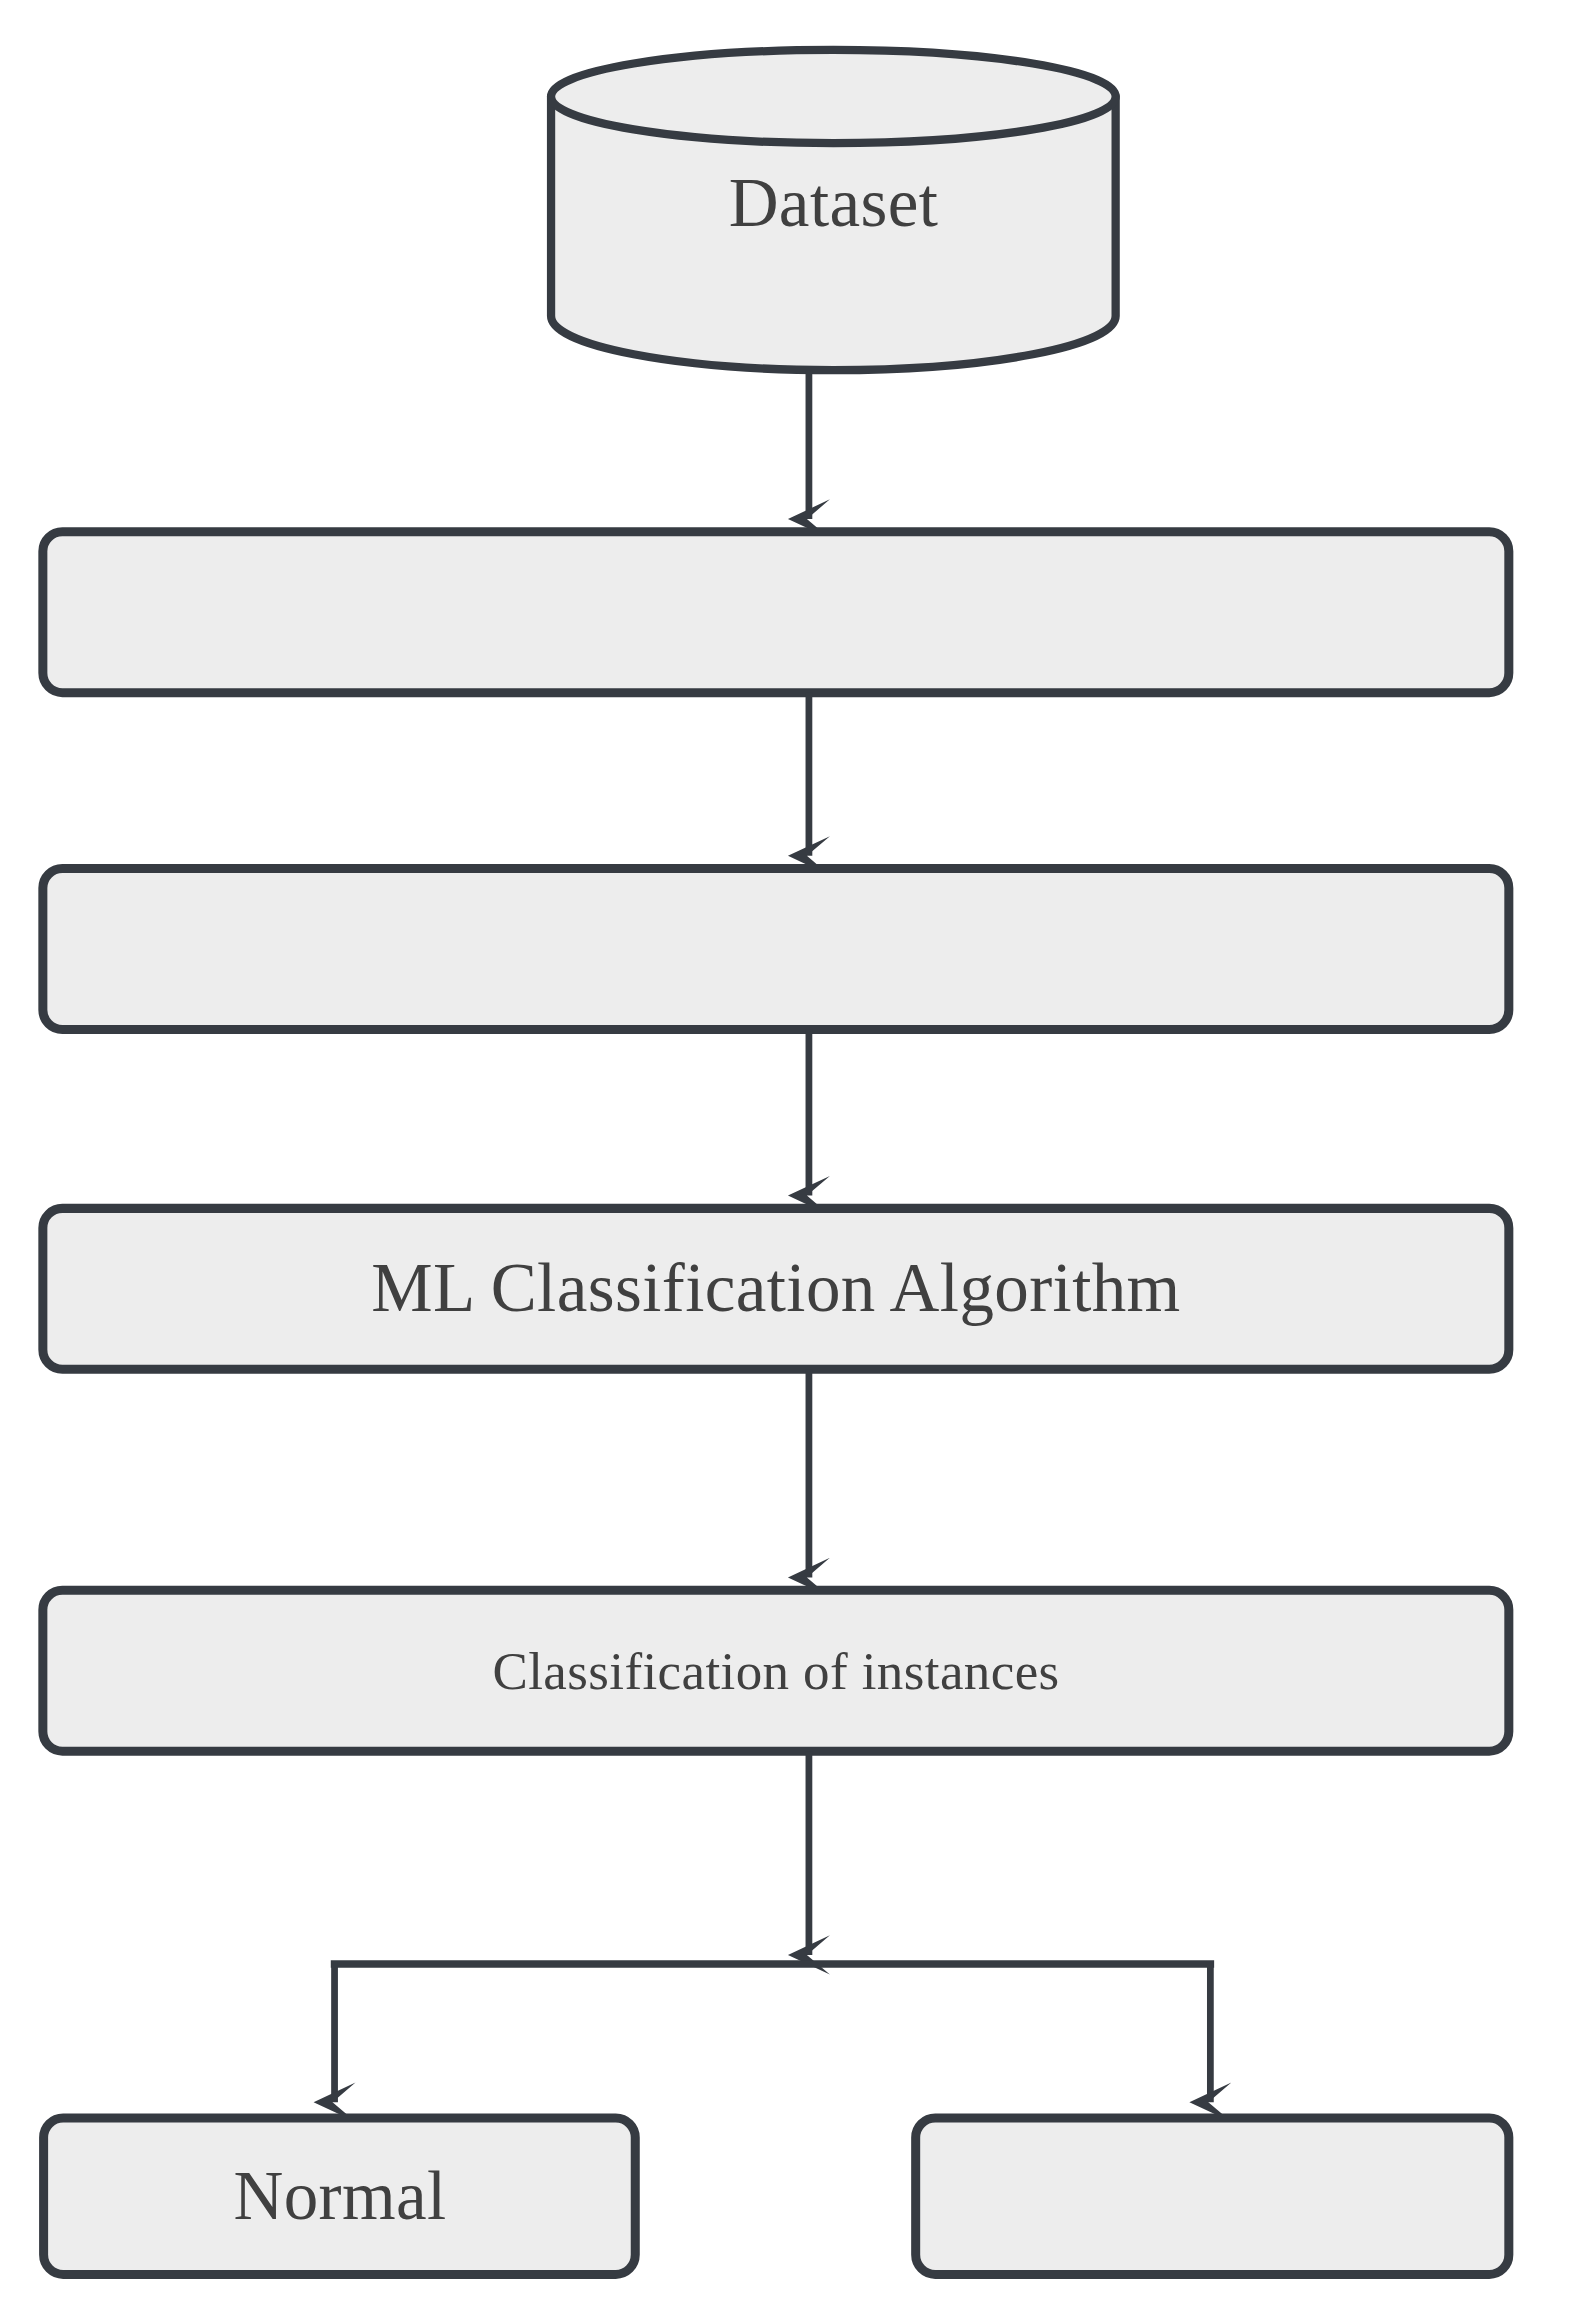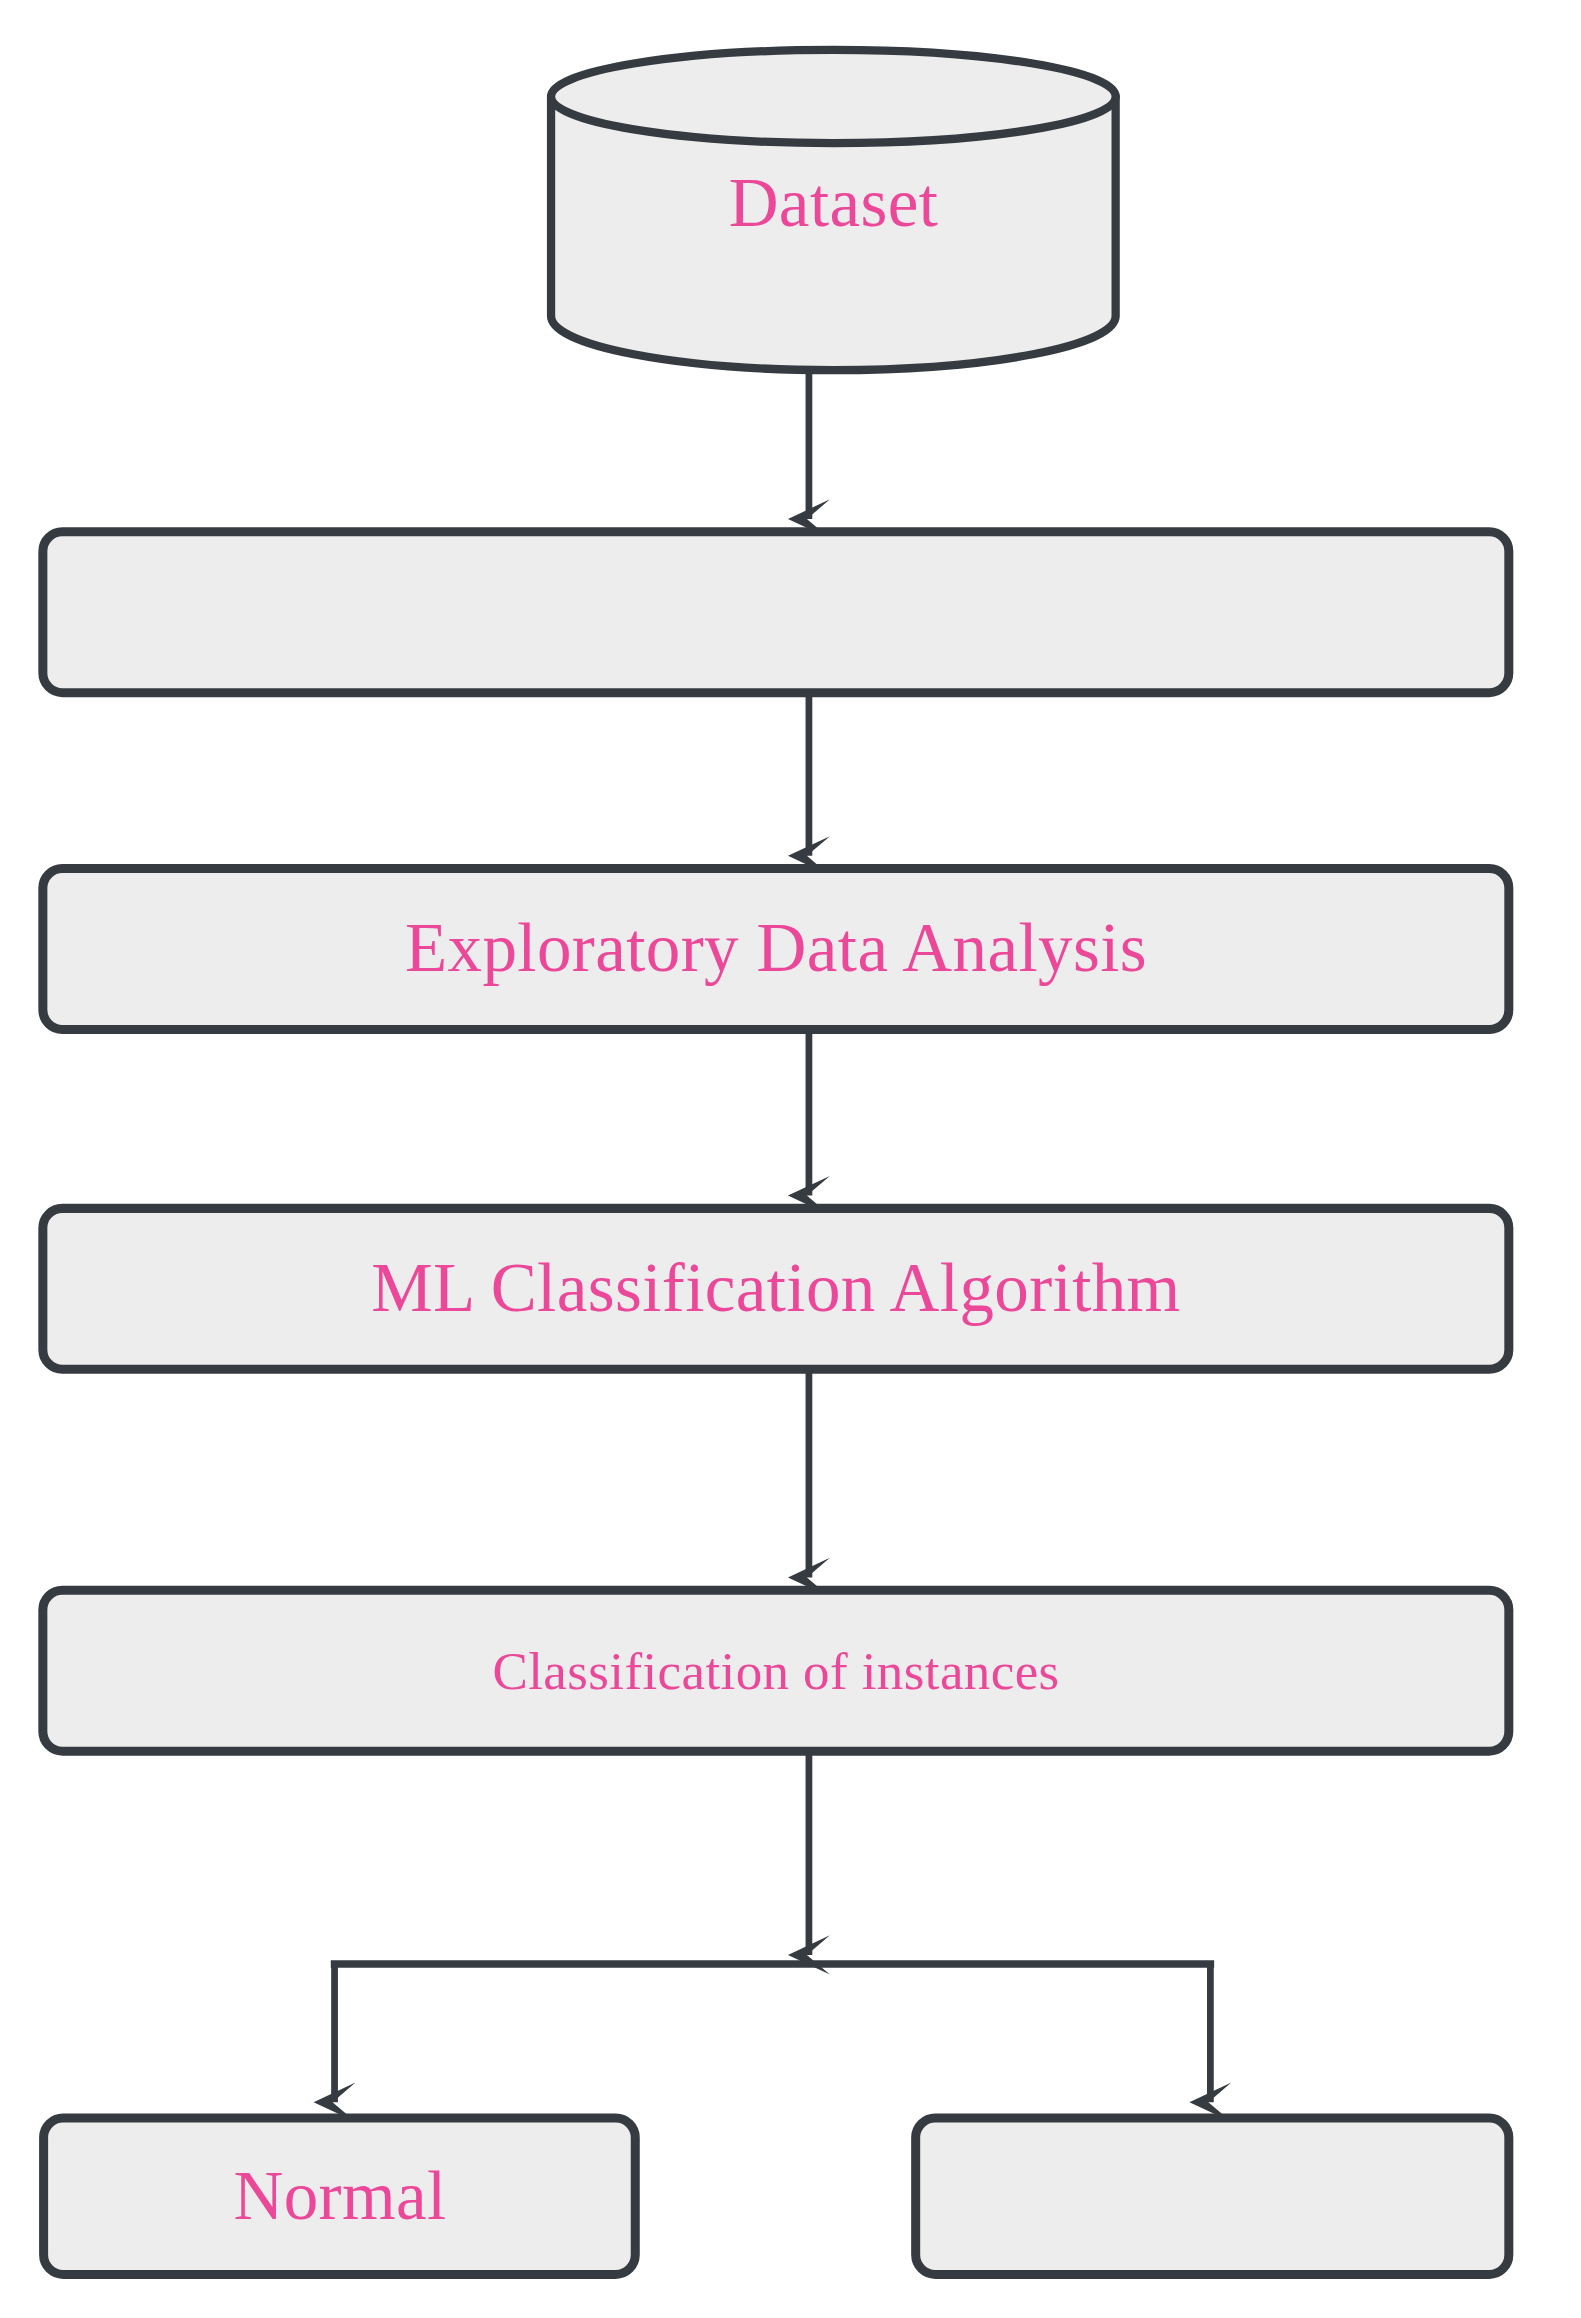--- a/index.html
+++ b/index.html
@@ -31,21 +31,21 @@
     left: 0;
     width: 1581px;
     height: 2319px;
     pointer-events: none;
   }
   .node-label {
     position: absolute;
     display: flex;
     align-items: center;
     justify-content: center;
-    color: #ec4899;
+    color: #404040;
     font-family: "Liberation Serif", "DejaVu Serif", serif;
     font-weight: 400;
     letter-spacing: 0.4px;
     white-space: nowrap;
     text-align: center;
   }
   .lbl-dataset   { left: 551px;  top: 90px;  width: 565px;  height: 226px; font-size: 69px; }
   .lbl-proc      { left: 43px;   top: 532px;  width: 1466px; height: 161px; font-size: 69px; }
   .lbl-eda       { left: 43px;   top: 868px; width: 1466px; height: 161px; font-size: 69px; }
   .lbl-ml        { left: 43px;   top: 1208px; width: 1466px; height: 161px; font-size: 69px; }
@@ -96,20 +96,19 @@
 
     <line x1="1610" y1="2608" x2="1610" y2="2796" stroke="#363b42" stroke-width="9" marker-end="url(#arrowhead)"></line>
 
     <rect x="58" y="2817" width="787" height="208" rx="26" ry="26" fill="#ededed" stroke="#363b42" stroke-width="12"></rect>
 
     <rect x="1218" y="2817" width="789" height="208" rx="26" ry="26" fill="#ededed" stroke="#363b42" stroke-width="12"></rect>
   </svg>
 
   <div class="label-layer">
     <div class="node-label lbl-dataset">Dataset</div>
-    <div class="node-label lbl-eda">Exploratory Data Analysis</div>
     <div class="node-label lbl-ml">ML Classification Algorithm</div>
     <div class="node-label lbl-class">Classification of instances</div>
     <div class="node-label lbl-normal">Normal</div>
   </div>
 
 </div>
 
 
 </body></html>

